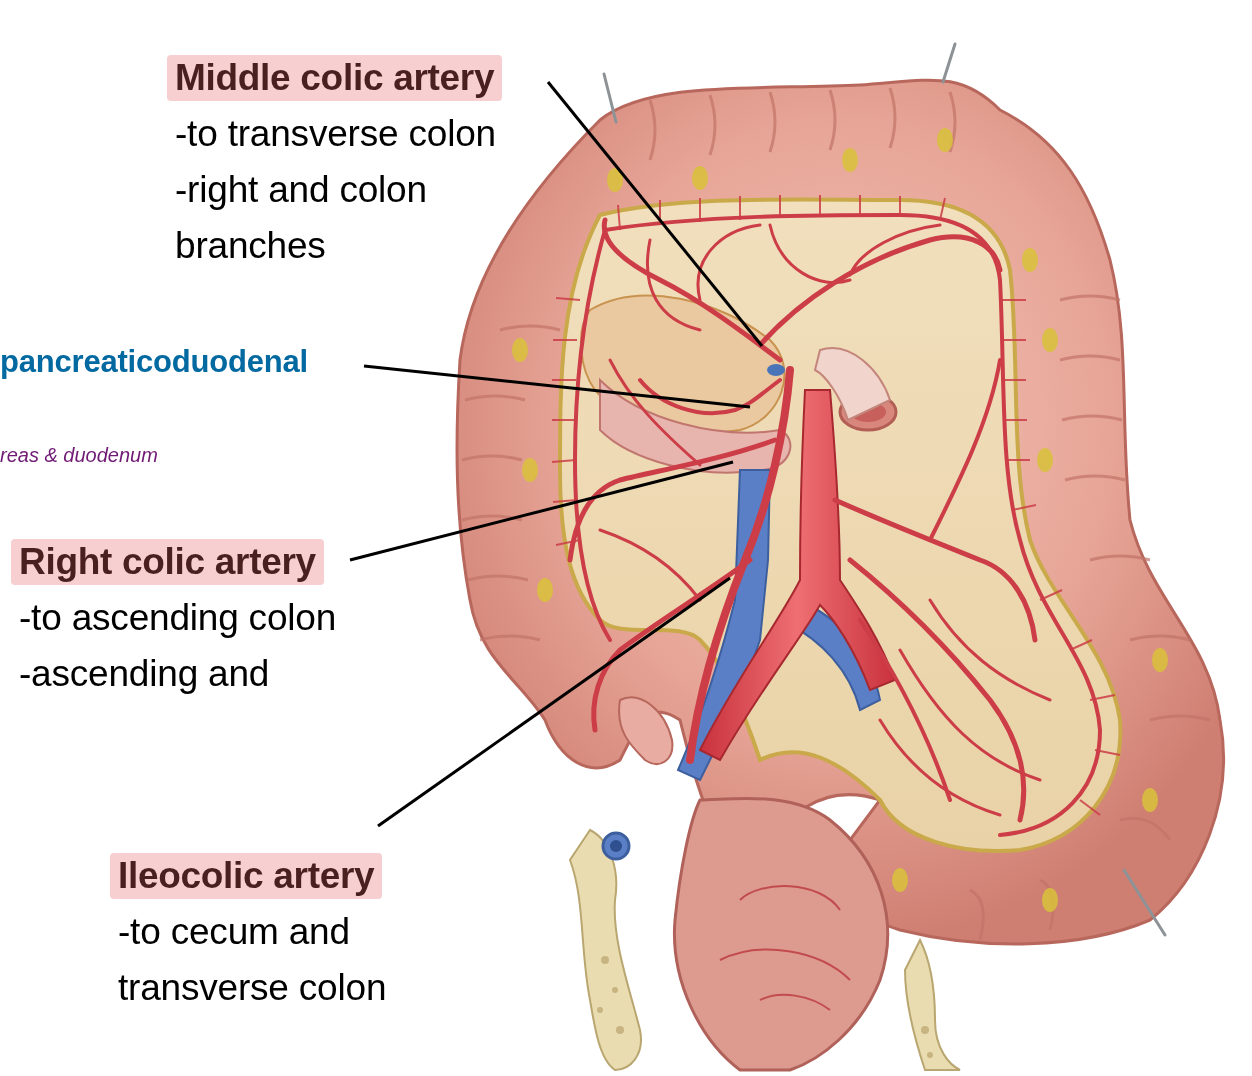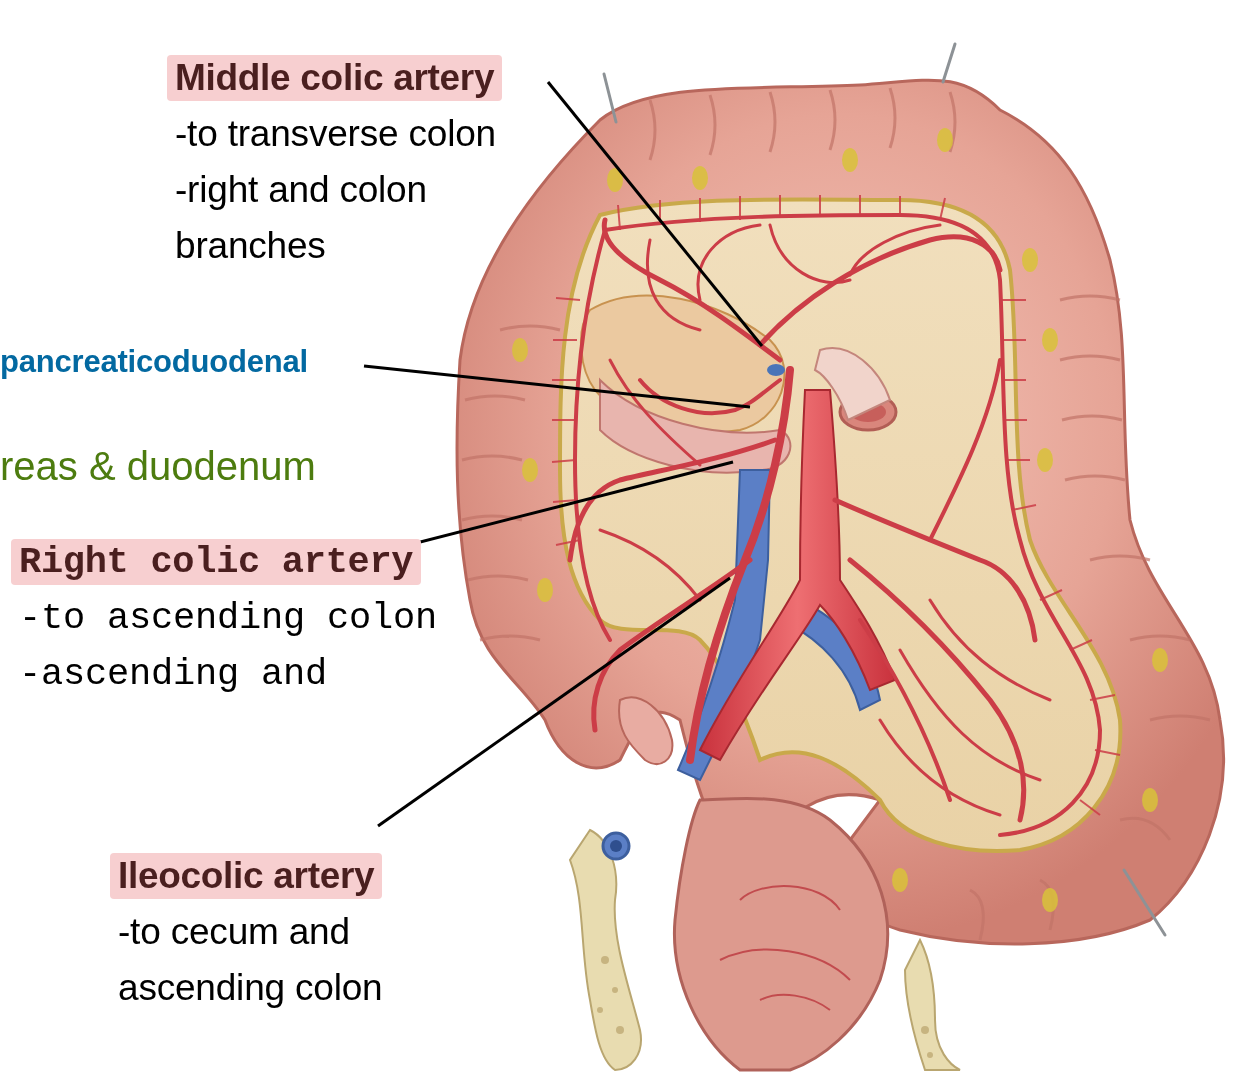--- a/index.html
+++ b/index.html
@@ -64,24 +64,25 @@
       font-size: 31px;
       font-weight: bold;
       color: #0369a1;
       white-space: nowrap;
       letter-spacing: -0.2px;
     }
     #pd-desc {
       position: absolute;
       left: 0px;
       top: 444px;
-      font-size: 40px;
-      color: #4d7c0f;
+      font-size: 20px;
+      color: #701a75;
       white-space: nowrap;
       letter-spacing: 0px;
+      font-style: italic;
     }
   </style>
 </head>
 <body>
 
 <div id="stage">
 
   <svg id="anatomy" viewBox="0 0 1252 1076" xmlns="http://www.w3.org/2000/svg">
     <defs>
       <radialGradient id="colonGrad" cx="50%" cy="40%" r="60%">
@@ -288,25 +289,25 @@
   <div class="label-block" style="left:175px; top:50px;">
     <span class="artery-title">Middle colic artery</span>
     <span class="line">-to transverse colon</span>
     <span class="line">-right and colon</span>
     <span class="line">branches</span>
   </div>
 
   <div id="pd-title">pancreaticoduodenal</div>
   <div id="pd-desc">reas &amp; duodenum</div>
 
-  <div class="label-block" style="left:19px; top:534px;font-family:Liberation Mono, monospace;">
+  <div class="label-block" style="left:19px; top:534px;">
     <span class="artery-title">Right colic artery</span>
     <span class="line">-to ascending colon</span>
     <span class="line">-ascending and</span>
   </div>
 
   <div class="label-block" style="left:118px; top:848px;">
     <span class="artery-title">Ileocolic artery</span>
     <span class="line">-to cecum and</span>
-    <span class="line">ascending colon</span>
+    <span class="line">transverse colon</span>
   </div>
 
 </div>
 
 </body></html>

